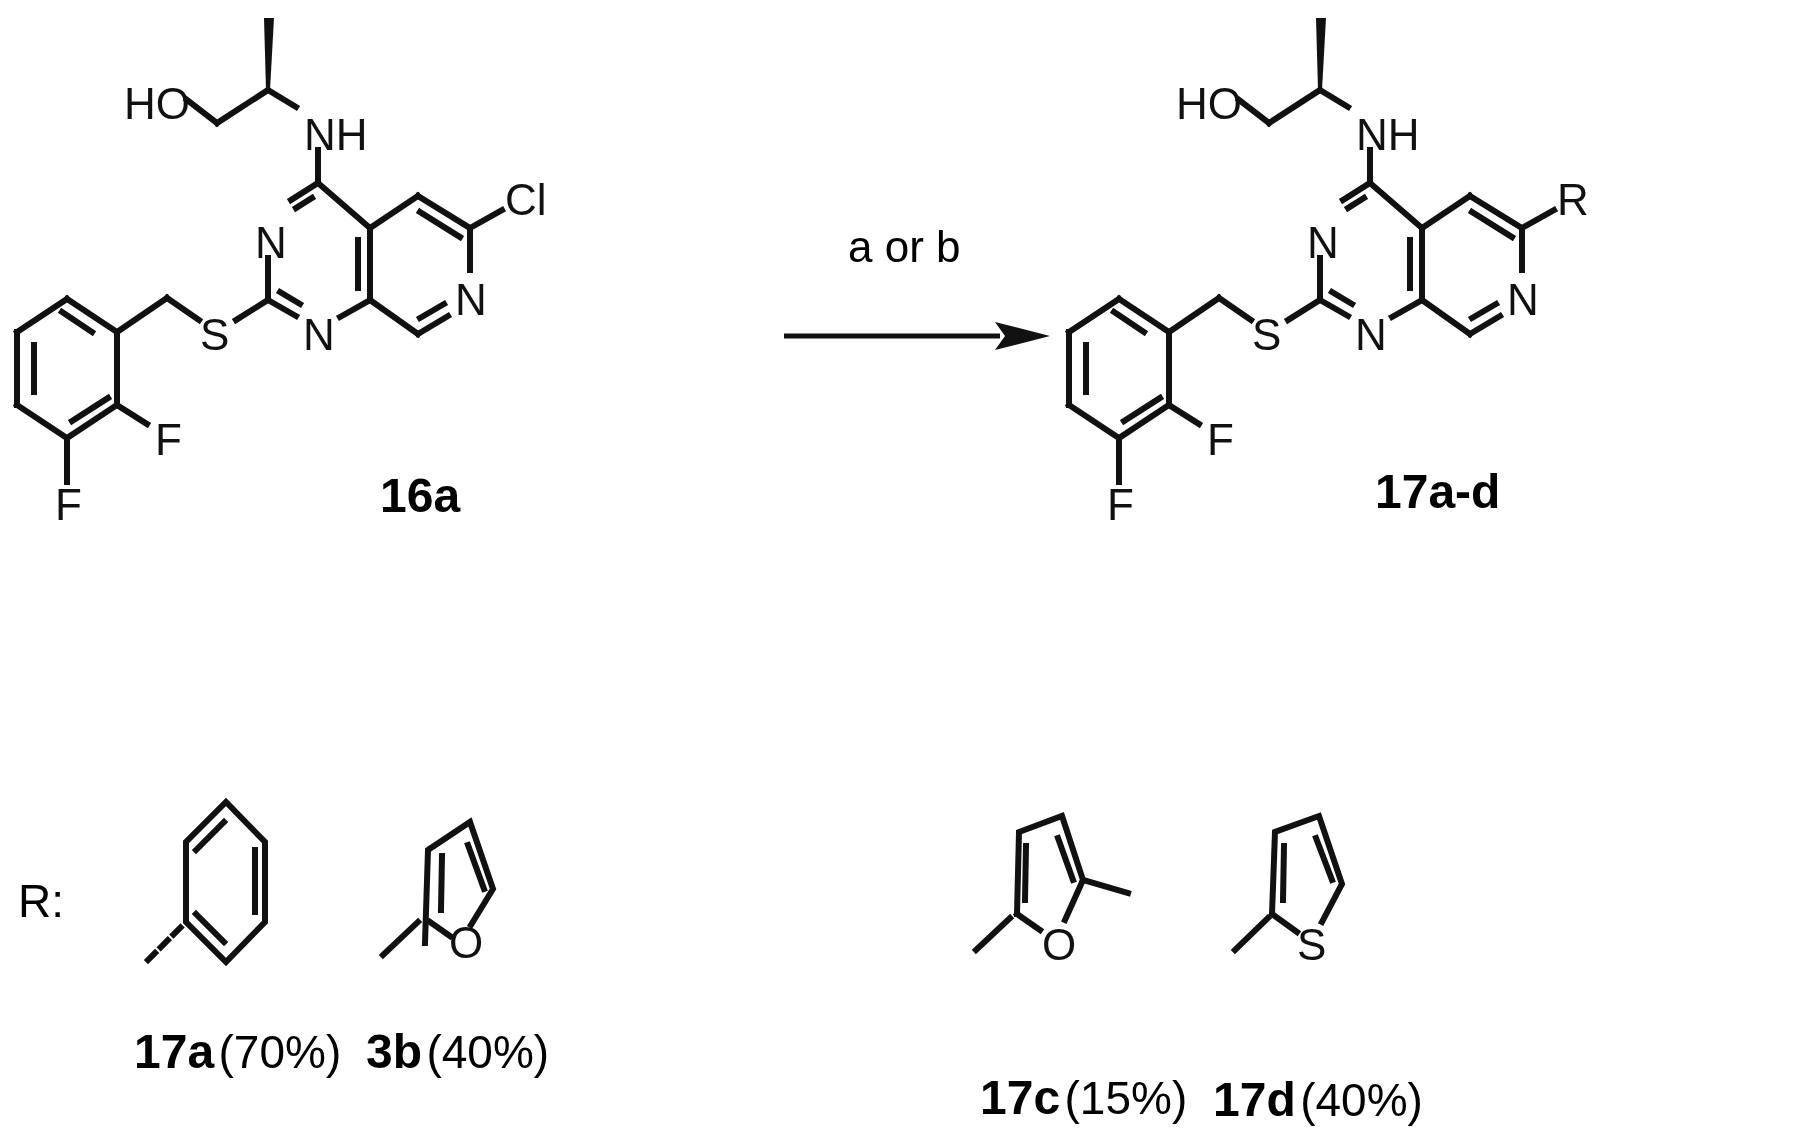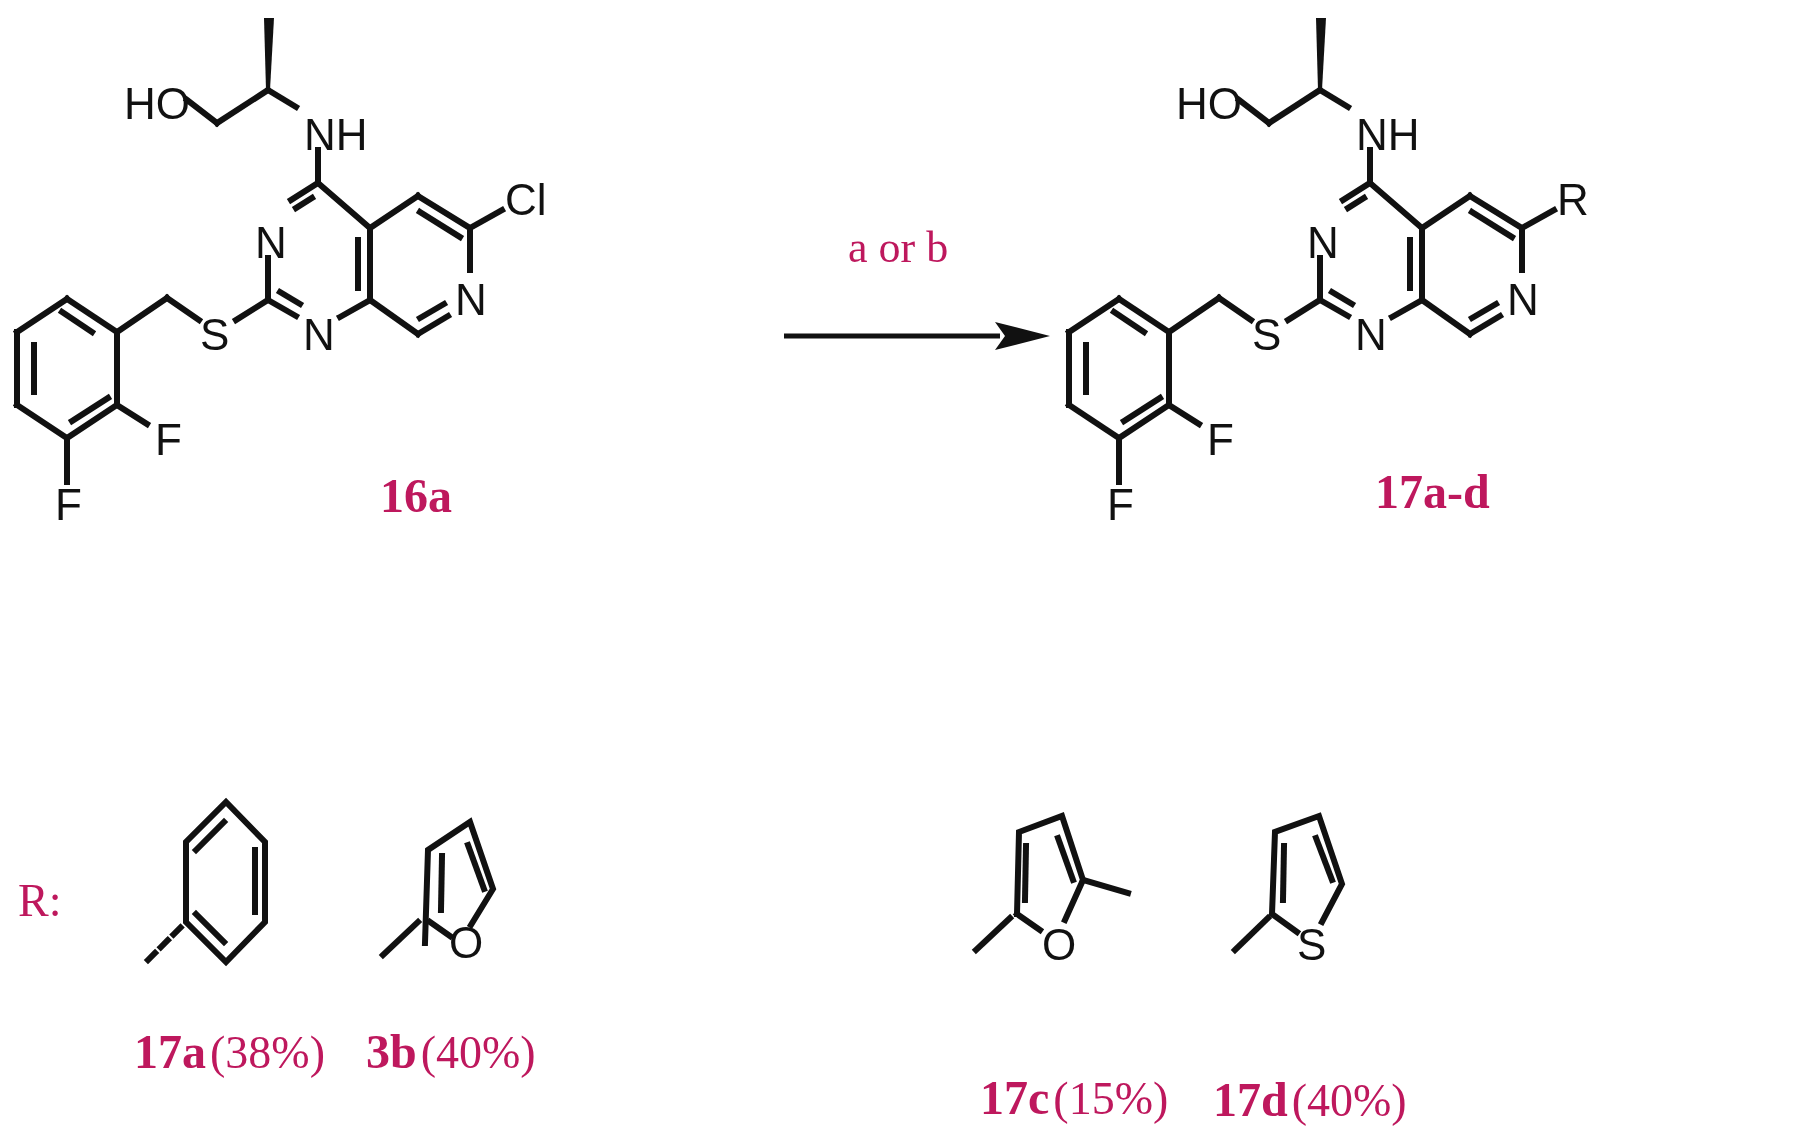--- a/index.html
+++ b/index.html
@@ -1,20 +1,20 @@
 <!DOCTYPE html>
 <html><head>
 <meta charset="utf-8">
 <style>
   html,body{margin:0;padding:0;background:#fff;}
   body{width:1813px;height:1134px;position:relative;overflow:hidden;font-family:"Liberation Sans",sans-serif;}
   svg{position:absolute;left:0;top:0;}
   .bond{stroke:#111;stroke-width:6;fill:none;stroke-linecap:square;}
   .atom{font-family:"Liberation Sans",sans-serif;font-size:44px;fill:#111;}
-  .lbl{position:absolute;font-family:Liberation Serif, serif;color:#be185d;white-space:nowrap;}
+  .lbl{position:absolute;font-family:Liberation Sans, sans-serif;color:#000000;white-space:nowrap;}
   .cmpd{font-size:48px;font-weight:bold;}
   .yield{font-size:46px;font-weight:normal;}
   .cond{font-size:44px;}
 </style>
 </head>
 <body>
 
 <svg width="1813" height="1134" viewBox="0 0 1813 1134">
   <defs>
     <g id="core">
@@ -130,16 +130,16 @@
     <line class="bond" x1="1316" y1="838" x2="1332" y2="880"></line>
     <text class="atom" x="1297" y="960">S</text>
   </g>
 </svg>
 
 <div class="lbl cond" style="left:848px;top:222px;">a or b</div>
 <div class="lbl cmpd" style="left:380px;top:468px;">16a</div>
 <div class="lbl cmpd" style="left:1375px;top:464px;">17a-d</div>
 <div class="lbl yield" style="left:18px;top:874px;">R:</div>
 
-<div class="lbl" style="left:134px;top:1024px;"><span class="cmpd">17a</span> <span class="yield">(38%)</span></div>
+<div class="lbl" style="left:134px;top:1024px;"><span class="cmpd">17a</span> <span class="yield">(70%)</span></div>
 <div class="lbl" style="left:366px;top:1024px;"><span class="cmpd">3b</span> <span class="yield">(40%)</span></div>
 <div class="lbl" style="left:980px;top:1070px;"><span class="cmpd">17c</span> <span class="yield">(15%)</span></div>
 <div class="lbl" style="left:1213px;top:1072px;"><span class="cmpd">17d</span> <span class="yield">(40%)</span></div>
 
 </body></html>

